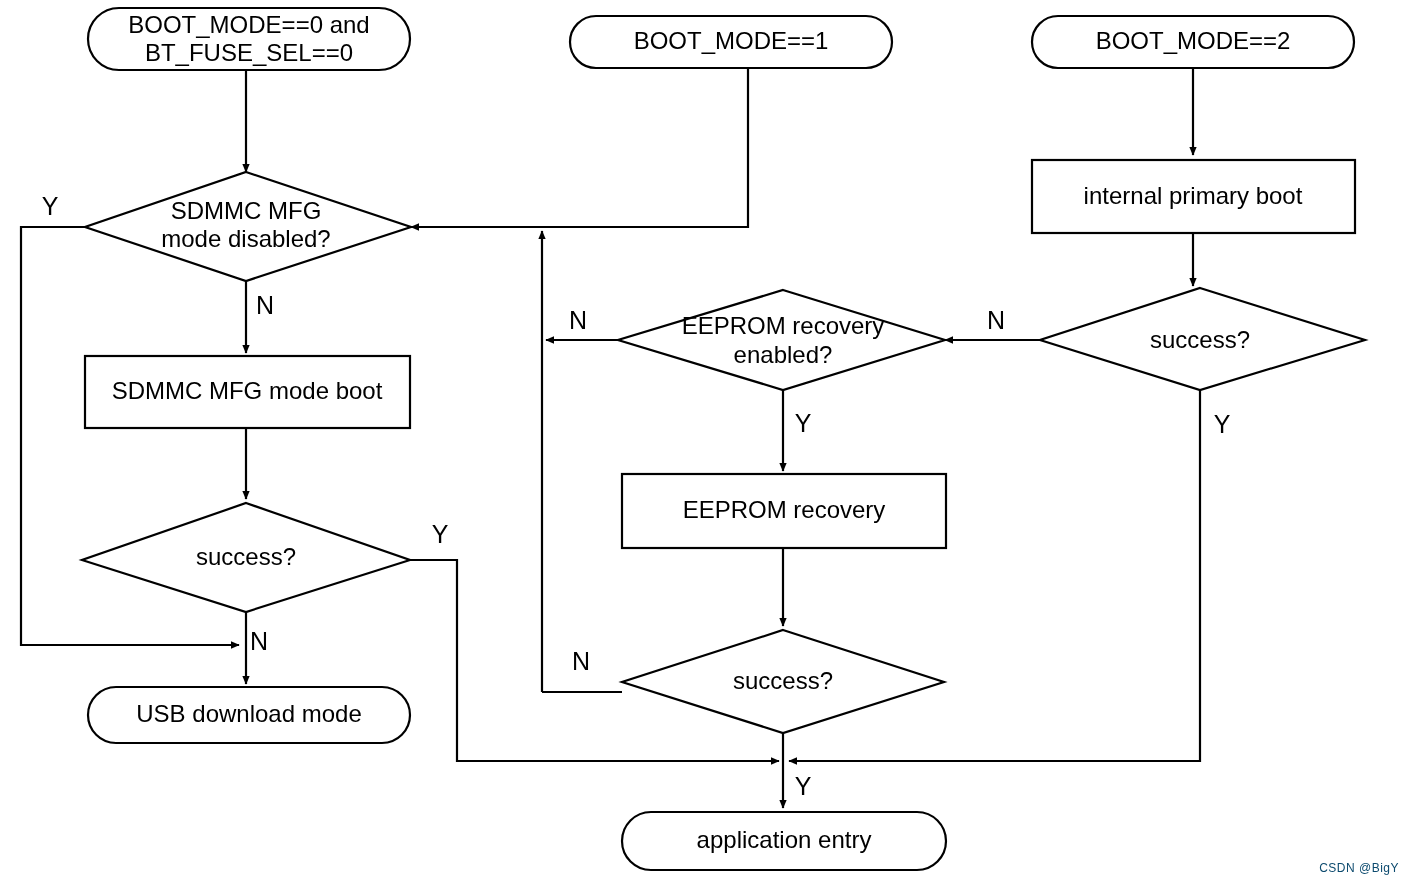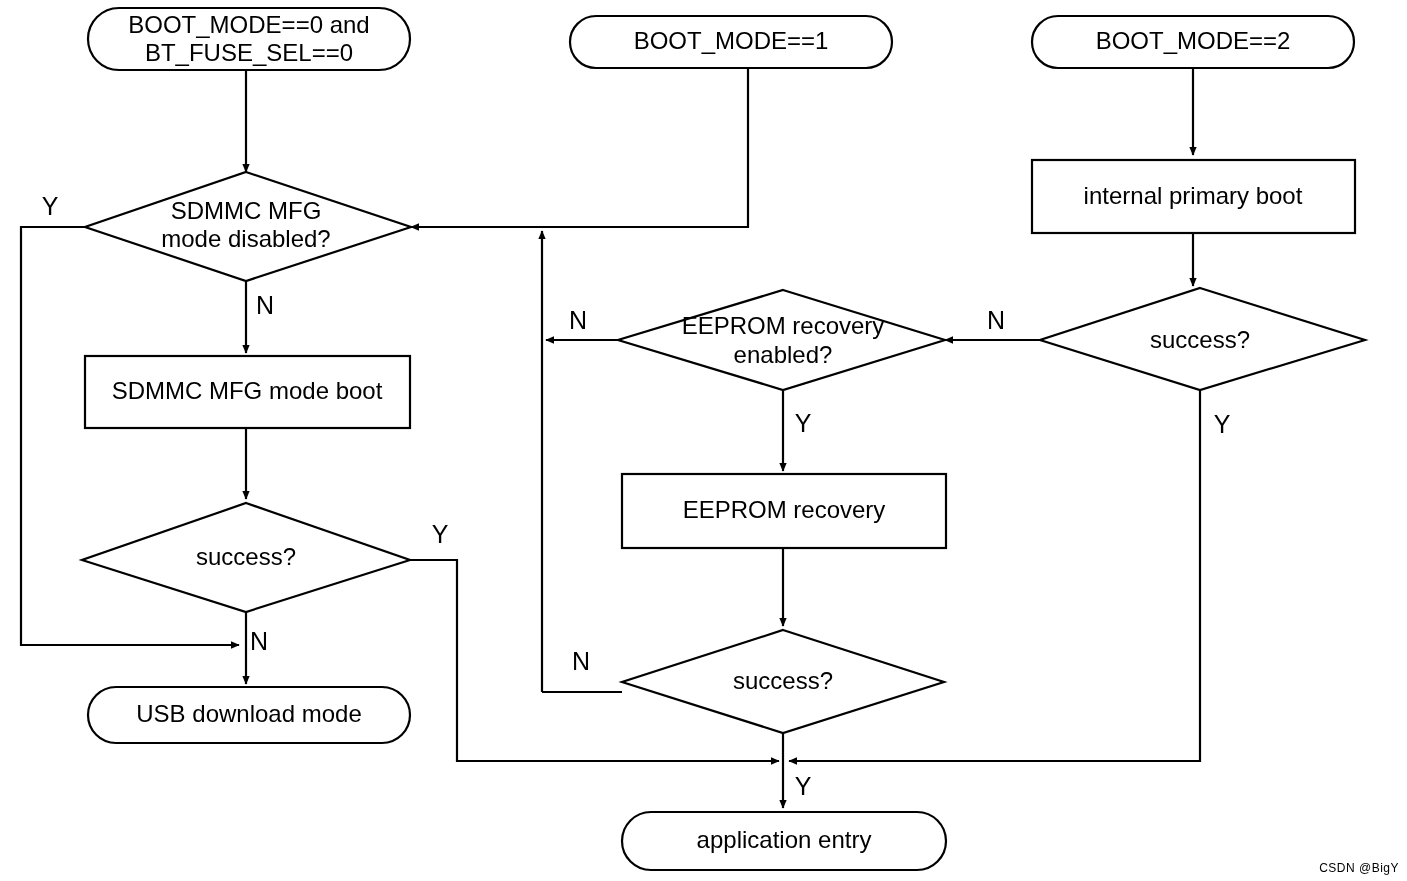--- a/index.html
+++ b/index.html
@@ -50,21 +50,21 @@
     fill: #000000;
     text-anchor: middle;
     dominant-baseline: middle;
   }
   .watermark {
     position: absolute;
     right: 8px;
     bottom: 6px;
     font-family: "Liberation Sans", sans-serif;
     font-size: 12px;
-    color: #000000;
+    color: #0c4a6e;
     letter-spacing: 0.5px;
     user-select: none;
   }
 </style>
 </head>
 <body>
 
 <div id="canvas">
 
   <svg class="flow" viewBox="0 0 1407 881">

